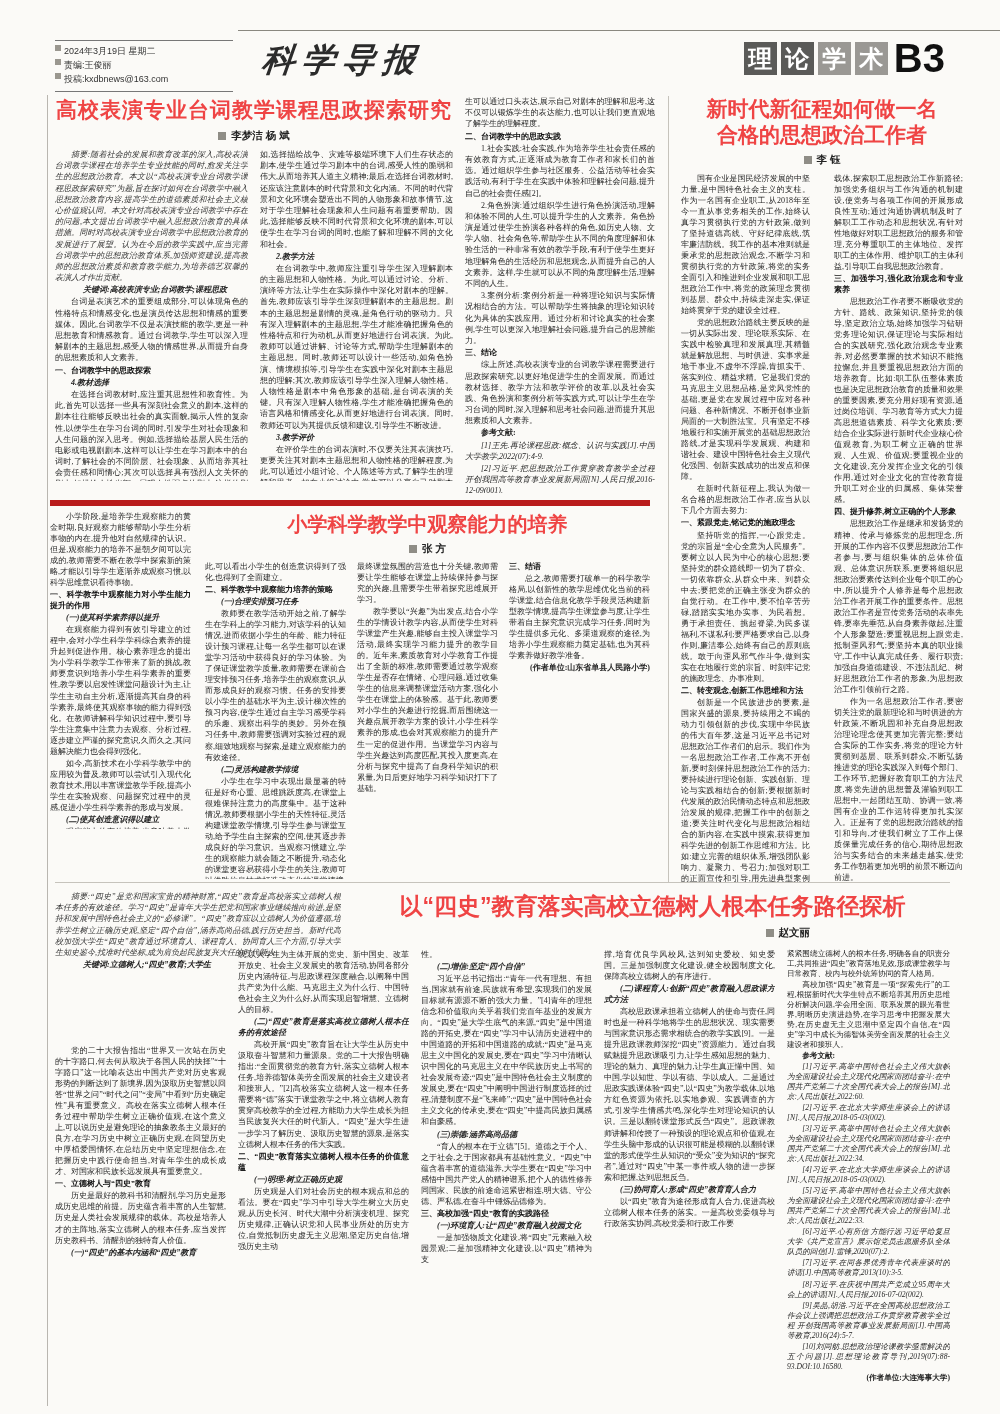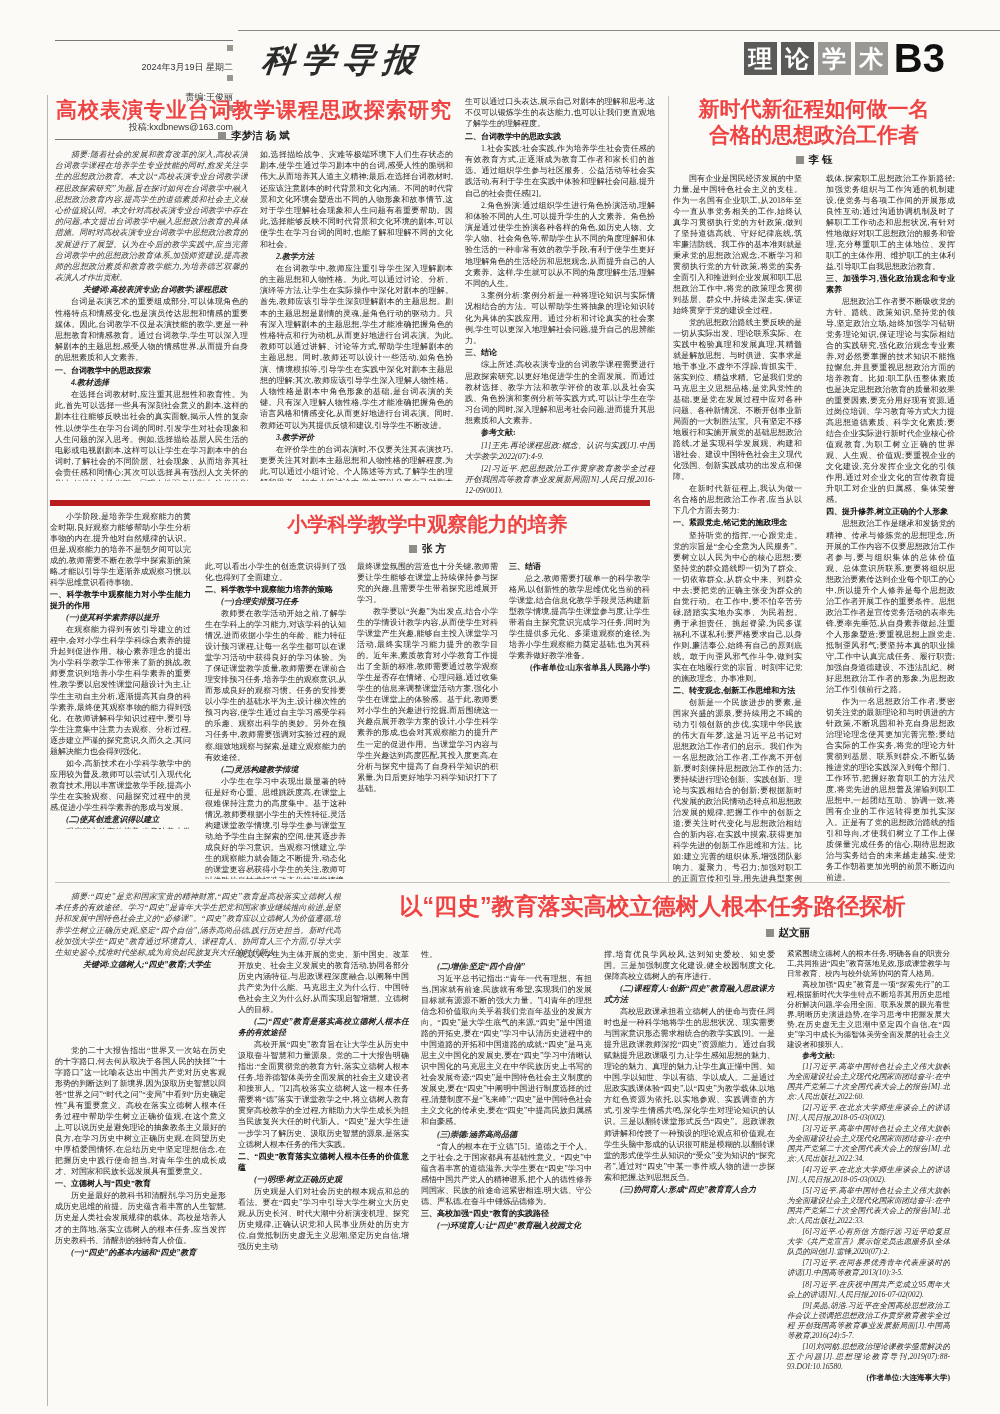--- a/index.html
+++ b/index.html
@@ -4,21 +4,21 @@
 <style>
   html,body{margin:0;padding:0;background:#e8e6e1;}
   .sheet{position:relative;width:1000px;height:1414px;margin:0 auto;background:#fbfaf7;color:#1c1c1c;
          font-family:"Liberation Serif","DejaVu Serif",serif;overflow:hidden;}
   .edge-rule{position:absolute;left:47px;top:95px;bottom:8px;width:1px;background:#b9b6b0;}
   
   .hdr{position:absolute;left:0;top:18px;width:1000px;height:74px;}
   .hdr-topline{position:absolute;left:238px;top:12px;right:0;height:1px;background:#8a8880;}
   .hdr-info{position:absolute;left:55px;top:22px;width:178px;border-top:1px solid #777;border-bottom:1px solid #777;
             padding:4px 0;font-family:"Liberation Sans",sans-serif;font-size:9px;line-height:1.55;color:#333;}
-  .hdr-info .row{display:flex;align-items:flex-end;gap:10px;flex-direction:column;}
+  .hdr-info .row{display:flex;align-items:flex-start;gap:3px;}
   .sq{display:inline-block;width:6px;height:6px;background:#9a978f;flex:0 0 auto;}
   .masthead{position:absolute;left:262px;top:20px;font-size:33px;font-weight:bold;font-style:italic;
             letter-spacing:7px;color:#2b2b2b;transform:skewX(-6deg);}
   .badge{position:absolute;right:55px;top:18px;display:flex;align-items:center;gap:4px;}
   .badge .bx{width:33px;height:33px;display:flex;align-items:center;justify-content:center;
              color:#fff;font-weight:bold;font-size:24px;font-family:"Liberation Sans",sans-serif;}
   .bx.dark{background:#5a5a58;}
   .bx.mid{background:#9a9894;}
   .badge .pg{font-size:40px;font-weight:bold;font-family:Liberation Sans, sans-serif;color:#111;margin-left:2px;}
   
@@ -41,21 +41,21 @@
   .au{text-align:right;font-weight:bold;text-indent:0;}
   
   #a1{left:55px;top:96px;width:600px;height:397px;}
   #a1 .left{position:absolute;left:0;top:0;width:398px;height:397px;}
   #a1 .a-title{font-size:21px;letter-spacing:1px;}
   #a1 .byline{margin:5px 0 6px;font-size:10.5px;}
   #a1 .cols{gap:12px;}
   #a1 .col{width:193px;height:332px;font-size:8px;line-height:1.40;}
   #a1 .right{position:absolute;right:0;top:0;width:190px;height:397px;font-size:8px;line-height:1.40;}
   
-  #a2{left:668px;top:96px;width:282px;height:786px;border-left:1px solid #c6c3bc;padding-left:4px;}
+  #a2{left:668px;top:96px;width:282px;height:786px;border-left:1px solid #c6c3bc;padding-left:12px;}
   #a2 .a-title{font-size:21px;line-height:1.25;}
   #a2 .byline{margin:4px 0 6px;font-size:10.5px;}
   #a2 .cols{gap:24px;}
   #a2 .col{width:135px;height:712px;font-size:8px;line-height:1.38;}
   
   #a3{left:50px;top:500px;width:600px;height:378px;border-top:6px solid #b91c1c;padding-top:5px;}
   #a3 .c0{position:absolute;left:0;top:5px;width:143px;height:370px;font-size:8px;line-height:1.38;}
   #a3 .rb{position:absolute;left:155px;top:5px;width:445px;}
   #a3 .a-title{font-size:20px;}
   #a3 .byline{margin:4px 0 5px;font-size:10.5px;justify-content:center;}
@@ -242,26 +242,28 @@
         <p class="ln p">历史观是人们对社会历史的根本观点和总的看法。要在“四史”学习中引导大学生树立大历史观,从历史长河、时代大潮中分析演变机理、探究历史规律,正确认识党和人民事业所处的历史方位,自觉抵制历史虚无主义思潮,坚定历史自信,增强历史主动</p>
       </div>
     <div class="col c2">
         <p class="ln pc">性。</p>
         <p class="ln h2">(二)增信:坚定“四个自信”</p>
         <p class="ln p">习近平总书记指出:“青年一代有理想、有担当,国家就有前途,民族就有希望,实现我们的发展目标就有源源不断的强大力量。”[4]青年的理想信念和价值取向关乎着我们党百年基业的发展方向。“四史”是大学生底气的来源,“四史”是中国道路的开拓史,要在“四史”学习中认清历史进程中的中国道路的开拓和中国道路的成就;“四史”是马克思主义中国化的发展史,要在“四史”学习中清晰认识中国化的马克思主义在中华民族历史上书写的社会发展奇迹;“四史”是中国特色社会主义制度的发展史,要在“四史”中阐明中国进行制度选择的过程,清楚制度不是“飞来峰”;“四史”是中国特色社会主义文化的传承史,要在“四史”中提高民族归属感和自豪感。</p>
         <p class="ln h2">(三)崇德:涵养高尚品德</p>
         <p class="ln p">“育人的根本在于立德”[5]。道德之于个人、之于社会,之于国家都具有基础性意义。“四史”中蕴含着丰富的道德滋养,大学生要在“四史”学习中感悟中国共产党人的精神谱系,把个人的德性修养同国家、民族的前途命运紧密相连,明大德、守公德、严私德,在奋斗中锤炼品德修为。</p>
         <p class="ln h1">三、高校加强“四史”教育的实践路径</p>
         <p class="ln h2">(一)环境育人:让“四史”教育融入校园文化</p>
+        <p class="ln p">一是加强物质文化建设,将“四史”元素融入校园景观;二是加强精神文化建设,以“四史”精神为支</p>
       </div>
     <div class="col c3">
         <p class="ln pc">撑,培育优良学风校风,达到知史爱校、知史爱国。三是加强制度文化建设,健全校园制度文化,保障高校立德树人的有序进行。</p>
         <p class="ln h2">(二)课程育人:创新“四史”教育融入思政课方式方法</p>
         <p class="ln p">高校思政课承担着立德树人的使命与责任,同时也是一种科学地将学生的思想状况、现实需要与国家意识形态需求相统合的教学实践[9]。一是提升思政课教师深挖“四史”资源能力。通过自我赋魅提升思政课吸引力,让学生感知思想的魅力、理论的魅力、真理的魅力,让学生真正懂中国、知中国,学以知世、学以有德、学以成人。二是通过思政实践课体验“四史”,以“四史”为教学载体,以地方红色资源为依托,以实地参观、实践调查的方式,引发学生情感共鸣,深化学生对理论知识的认识。三是以翻转课堂形式反刍“四史”。思政课教师讲解和传授了一种预设的理论观点和价值观,在学生头脑中形成的认识很可能是模糊的,以翻转课堂的形式使学生从知识的“受众”变为知识的“探究者”,通过对“四史”中某一事件或人物的进一步探索和把握,达到思想反刍。</p>
         <p class="ln h2">(三)协同育人:形成“四史”教育育人合力</p>
+        <p class="ln p">以“四史”教育为途径形成育人合力,促进高校立德树人根本任务的落实。一是高校党委领导与行政落实协同,高校党委和行政工作要</p>
       </div>
     <div class="col c4">
         <p class="ln pc">紧紧围绕立德树人的根本任务,明确各自的职责分工,共同推进“四史”教育落地见效,形成课堂教学与日常教育、校内与校外统筹协同的育人格局。</p>
         <p class="ln p">高校加强“四史”教育是一项“探索先行”的工程,根据新时代大学生特点不断培养其用历史思维分析解决问题,学会用全面、联系发展的眼光看世界,明晰历史演进趋势,在学习思考中把握发展大势,在历史虚无主义思潮中坚定四个自信,在“四史”学习中成长为德智体美劳全面发展的社会主义建设者和接班人。</p>
         <p class="ln refh">参考文献:</p>
         <p class="ln ref">[1]习近平.高举中国特色社会主义伟大旗帜 为全面建设社会主义现代化国家而团结奋斗:在中国共产党第二十次全国代表大会上的报告[M].北京:人民出版社,2022:60.</p>
         <p class="ln ref">[2]习近平.在北京大学师生座谈会上的讲话[N].人民日报,2018-05-03(002).</p>
         <p class="ln ref">[3]习近平.高举中国特色社会主义伟大旗帜 为全面建设社会主义现代化国家而团结奋斗:在中国共产党第二十次全国代表大会上的报告[M].北京:人民出版社,2022:34.</p>
         <p class="ln ref">[4]习近平.在北京大学师生座谈会上的讲话[N].人民日报,2018-05-03(002).</p>
         <p class="ln ref">[5]习近平.高举中国特色社会主义伟大旗帜 为全面建设社会主义现代化国家而团结奋斗:在中国共产党第二十次全国代表大会上的报告[M].北京:人民出版社,2022:33.</p>

